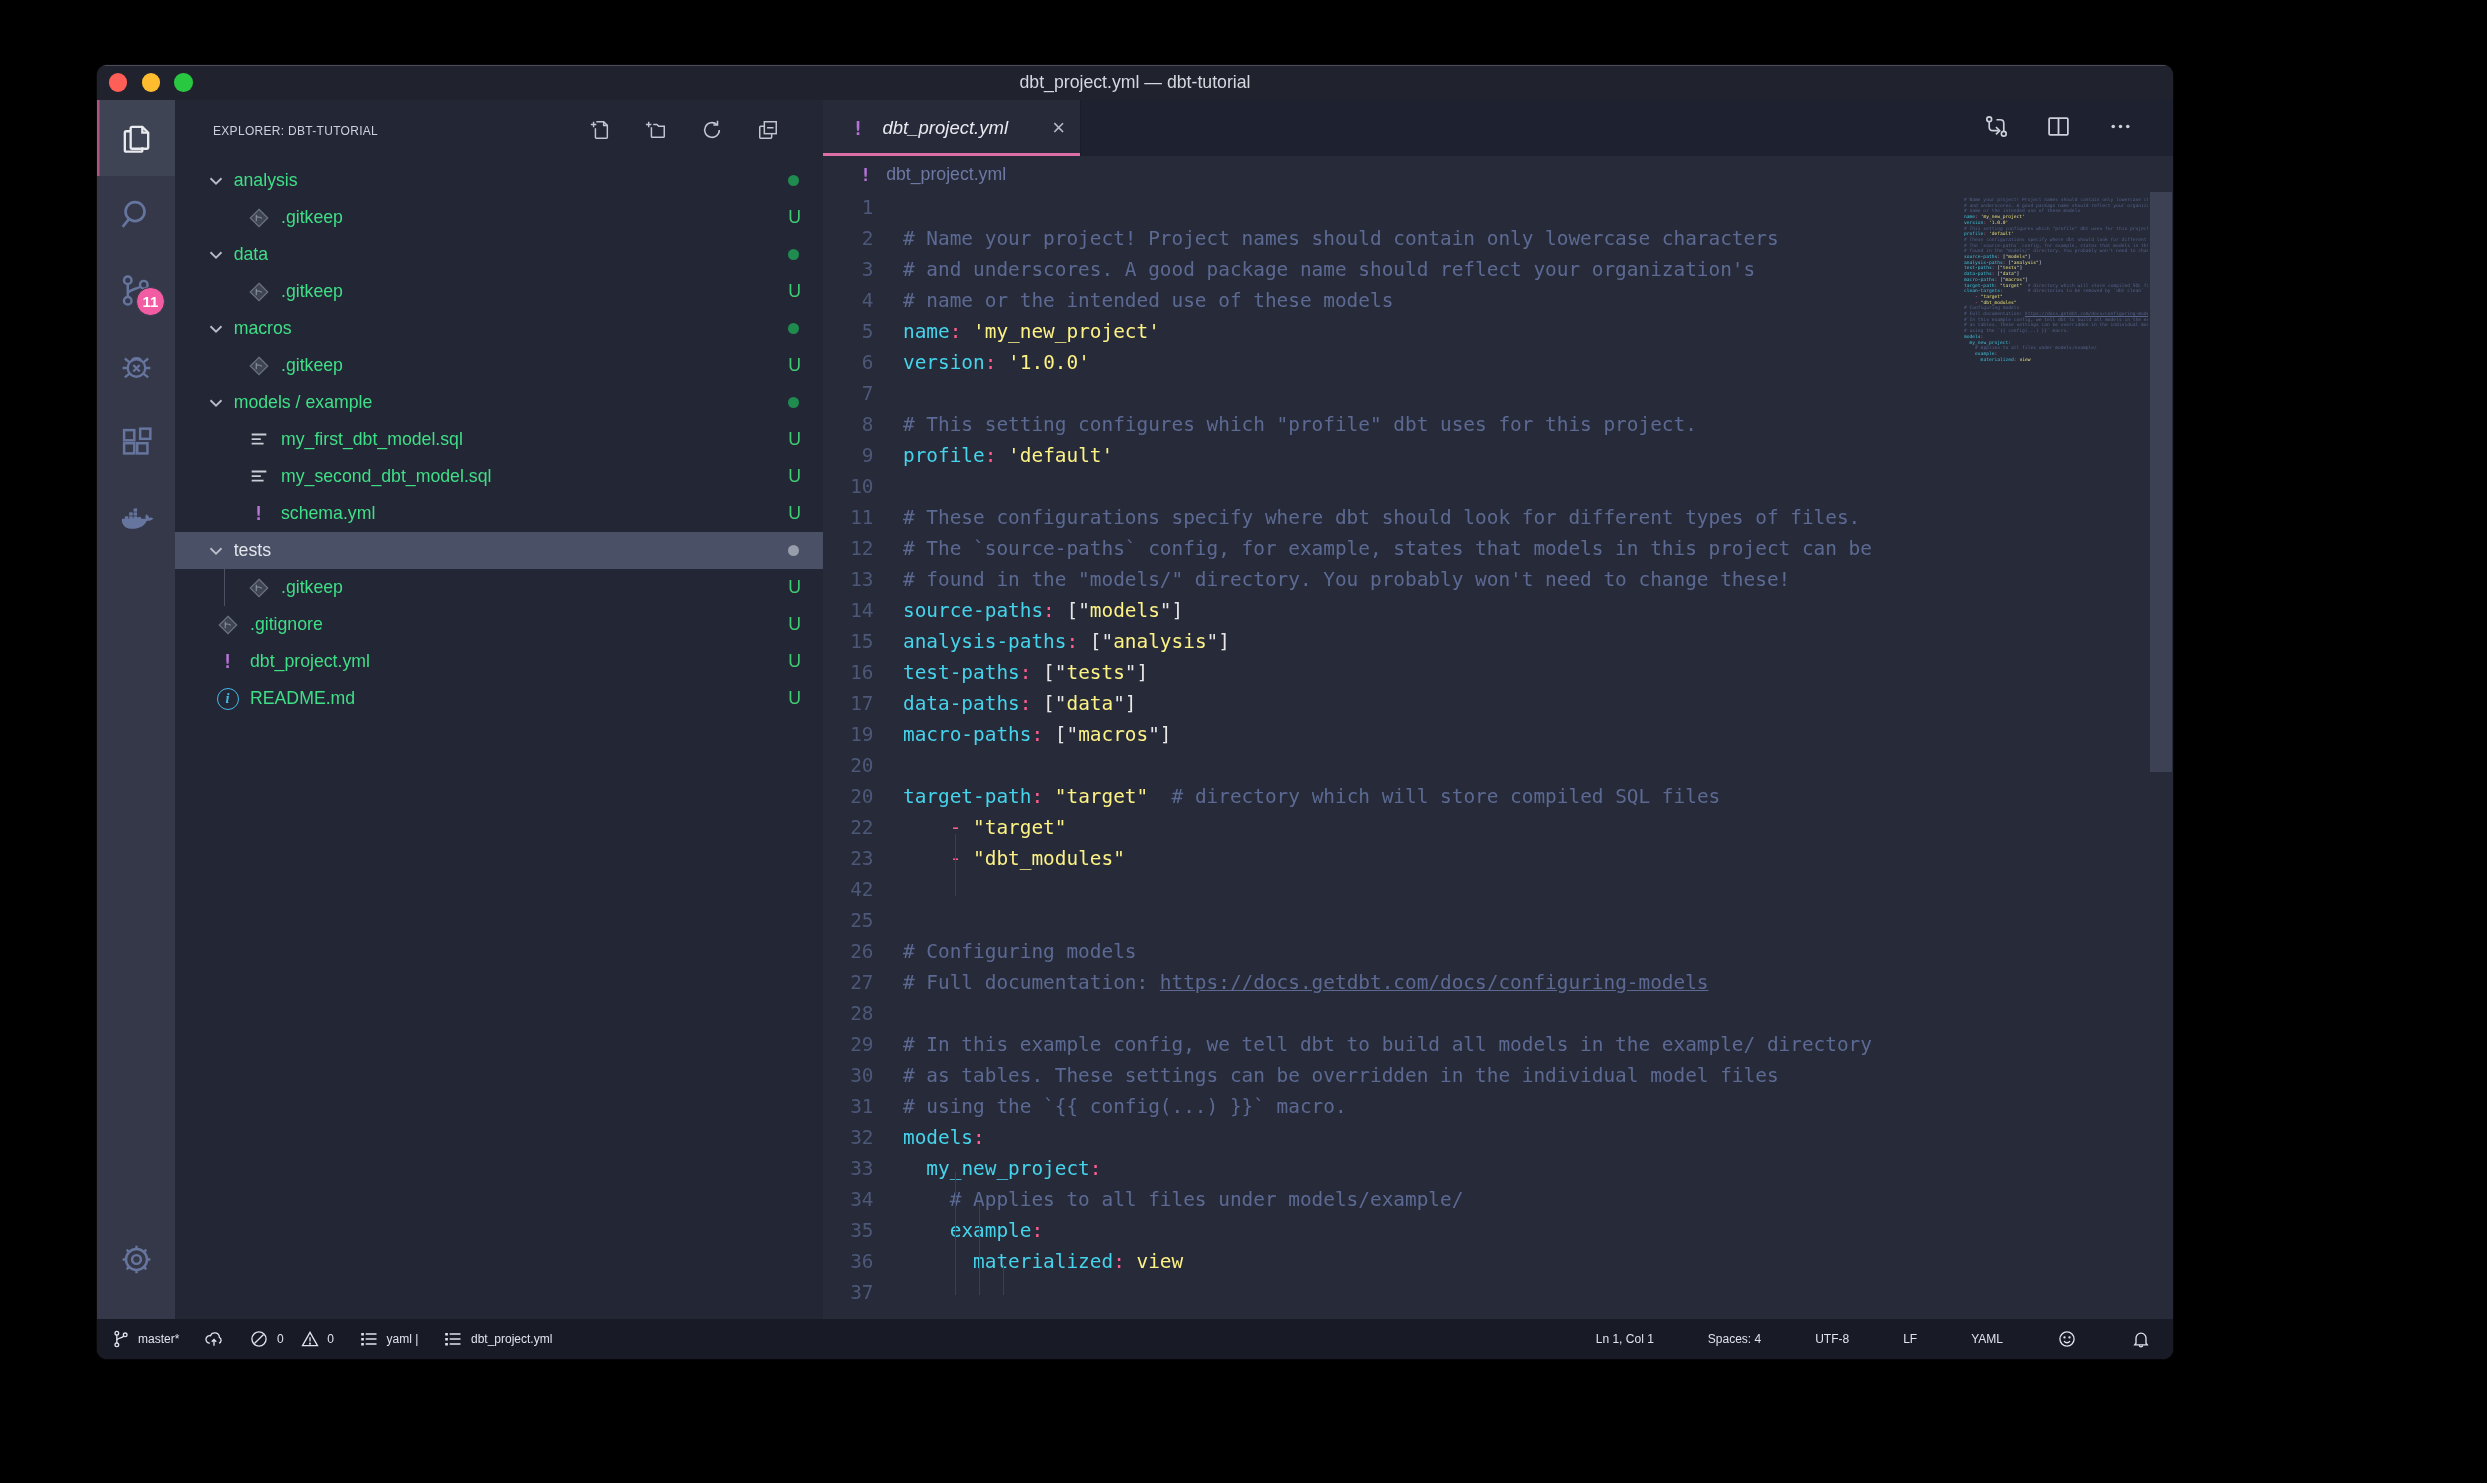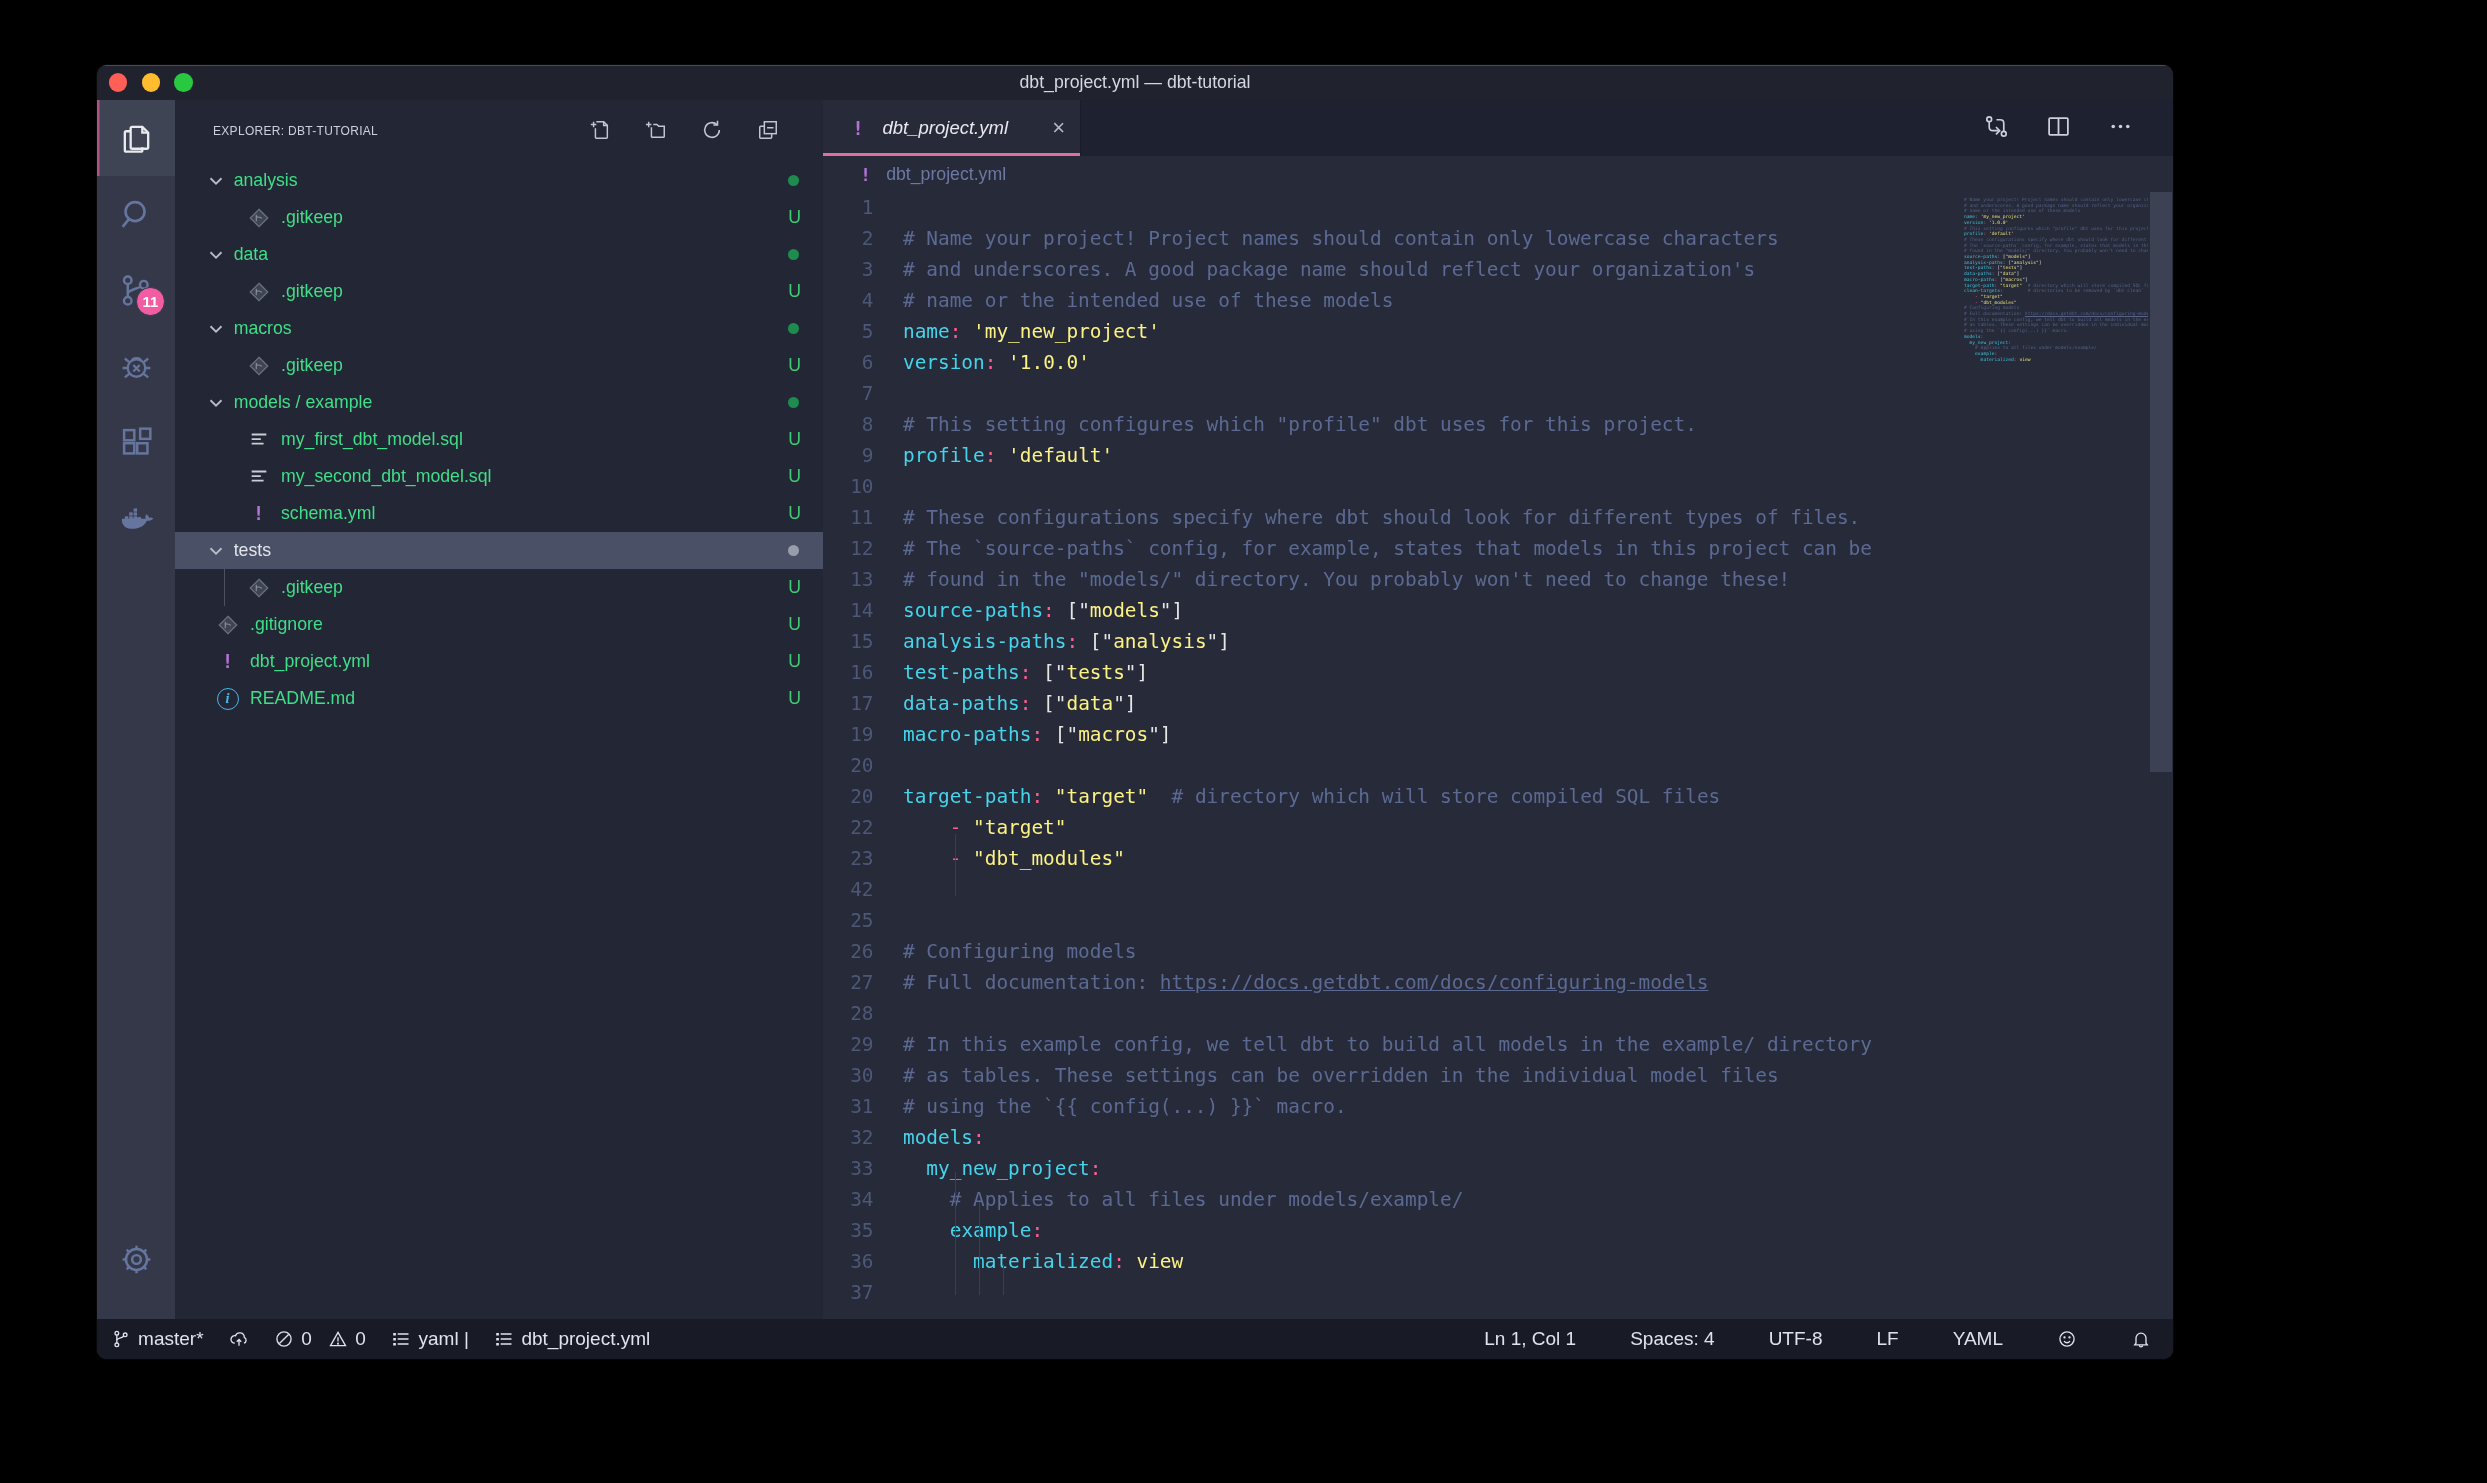--- a/index.html
+++ b/index.html
@@ -84,21 +84,21 @@
   .ind-guide { position:absolute; width:0.8px; background:#3a3f52; }
 
   .minimap { position:absolute; top:5px; right:25px; width:184px; overflow:hidden;
              font-family:"DejaVu Sans Mono", monospace; font-size:4.6px; line-height:5.7px;
              white-space:pre; opacity:.9; pointer-events:none; }
   .scrollbar { position:absolute; top:0; right:0; width:23.6px; height:100%; }
   .scroll-thumb { position:absolute; top:0; left:0.8px; width:22px; height:580px; background:rgba(98,104,128,.38); }
 
   
   .statusbar { height:40px; background:#181b25; display:flex; align-items:center;
-               padding:0 22px 0 13.5px; color:#e0e2ec; font-size:19px; }
+               padding:0 22px 0 13.5px; color:#e0e2ec; font-size:12px; }
   .st-item { display:flex; align-items:center; gap:7.6px; margin-right:25px; white-space:nowrap; }
   .st-item svg { width:20px; height:20px; }
   .st-right { margin-left:auto; display:flex; align-items:center; }
   .st-right .st-item { margin-right:0; margin-left:54px; }
 </style>
 </head>
 <body>
 
 <div class="window">
 

